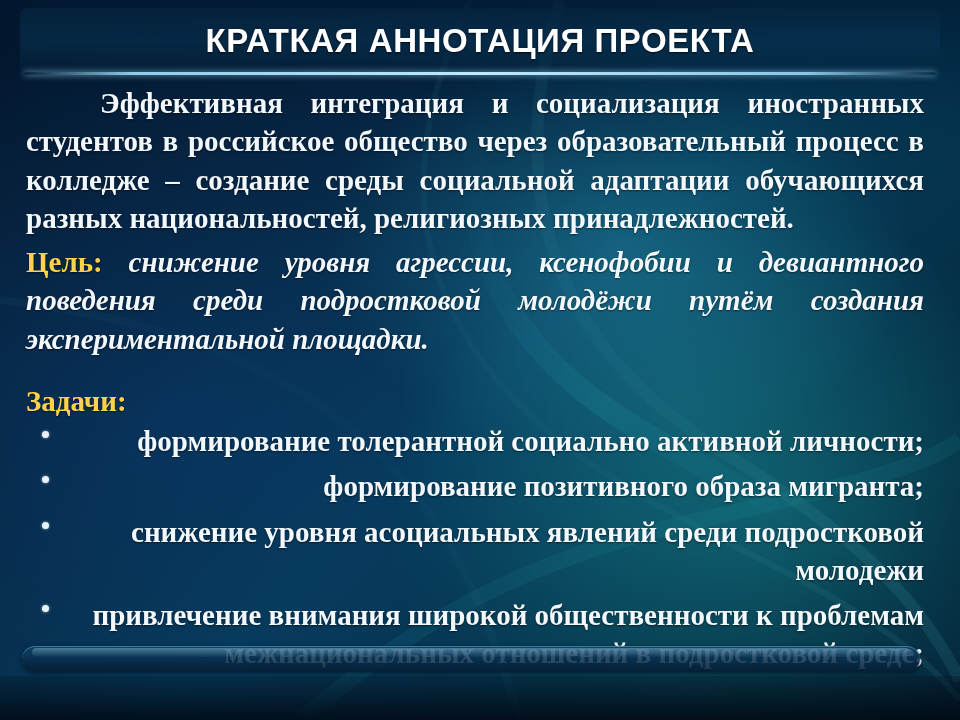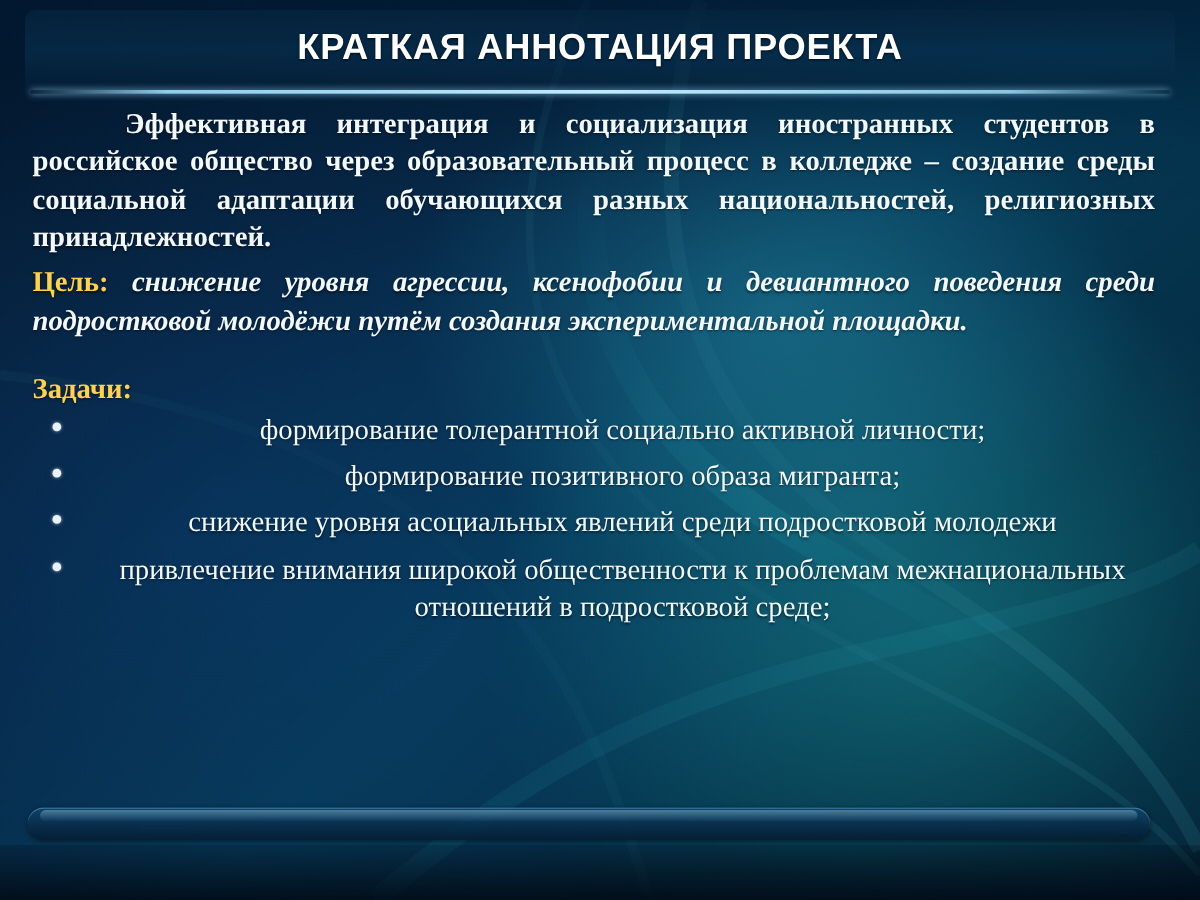--- a/index.html
+++ b/index.html
@@ -67,35 +67,35 @@
     box-shadow: 0 0 6px rgba(160,220,255,0.8);
   }
   .slide-title {
     position: absolute;
     left: 0; right: 0;
     top: 14px;
     text-align: center;
     color: #ffffff;
     font-family: "Liberation Sans", sans-serif;
     font-weight: bold;
-    font-size: 29px;
+    font-size: 33px;
     letter-spacing: 0.6px;
     text-shadow: 0 1px 2px rgba(0,0,0,0.7);
     white-space: nowrap;
   }
 
   
   .body-area {
     position: absolute;
     left: 26px;
     top: 84px;
     width: 908px;
     height: 570px;
     color: #ffffff;
-    font-size: 23px;
+    font-size: 29px;
     line-height: 1.32;
   }
 
   .para {
     margin: 0 0 2px 0;
     text-align: justify;
     text-indent: 74px;
     font-weight: bold;
     color: #f2f8fb;
     text-shadow: 0 1px 2px rgba(0,0,0,0.55);
@@ -122,24 +122,24 @@
 
   ul.tasks {
     list-style: none;
     margin: 0;
     padding: 0;
   }
   ul.tasks li {
     position: relative;
     padding-left: 46px;
     margin-bottom: 7px;
-    font-weight: normal;
+    font-weight: bold;
     color: #f2f8fb;
     text-shadow: 0 1px 2px rgba(0,0,0,0.55);
-    text-align: center;
+    text-align: right;
     padding-right: 10px;
   }
   ul.tasks li .bullet {
     position: absolute;
     left: 16px;
     top: 9px;
     width: 7px;
     height: 7px;
     border-radius: 50%;
     background: #e8f3f8;

